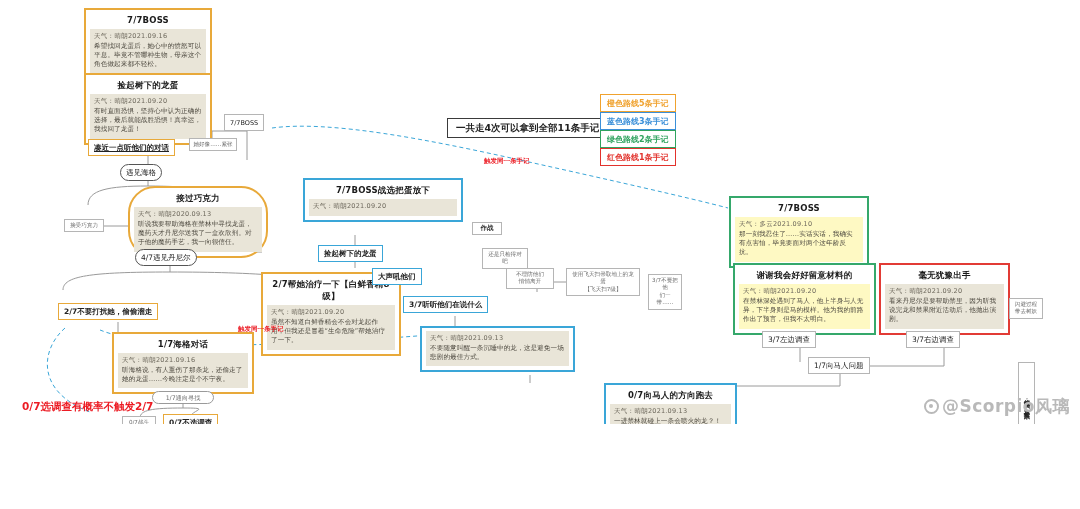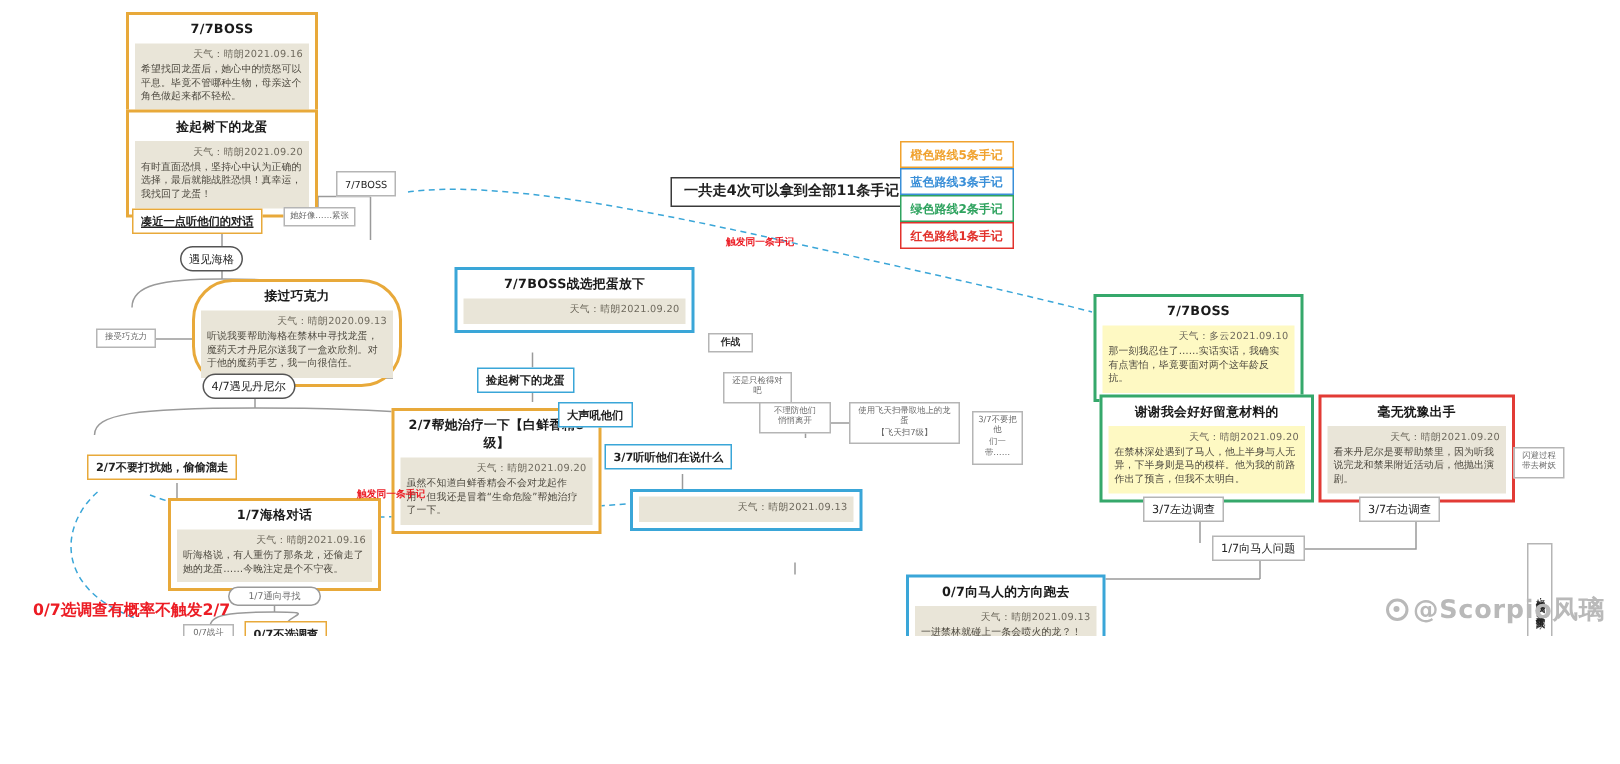--- a/index.html
+++ b/index.html
@@ -36,21 +36,21 @@
     padding: 1px 0 3px 0;
     letter-spacing: .2px;
   }
   .card .card-body {
     background: #e9e5d8;
     padding: 3px 4px 4px 4px;
     position: relative;
   }
   .card .meta {
     display: flex;
-    justify-content: flex-end;
+    justify-content: flex-start;
     font-size: 6.5px;
     color: #6d685c;
     line-height: 9px;
     margin-bottom: 1px;
   }
   .card .meta .w { letter-spacing: .3px; }
   .card .meta .d { letter-spacing: .2px; }
   .card .text {
     font-size: 6.6px;
     color: #4e4a40;
@@ -324,20 +324,21 @@
       <div class="text">听海格说，有人重伤了那条龙，还偷走了她的龙蛋……今晚注定是个不宁夜。</div>
     </div>
   </div>
 
   <div class="card blue" style="left:420px; top:326px; width:155px;">
     <div class="card-body">
       <div class="meta">
         <span class="w">天气：晴朗</span>
         <span class="d">2021.09.13</span>
       </div>
+      <div class="text">不要随意叫醒一条沉睡中的龙，这是避免一场悲剧的最佳方式。</div>
     </div>
   </div>
 
   <div class="card green" style="left:733px; top:263px; width:143px;">
     <div class="card-title">谢谢我会好好留意材料的</div>
     <div class="card-body">
       <div class="meta">
         <span class="w">天气：晴朗</span>
         <span class="d">2021.09.20</span>
       </div>

